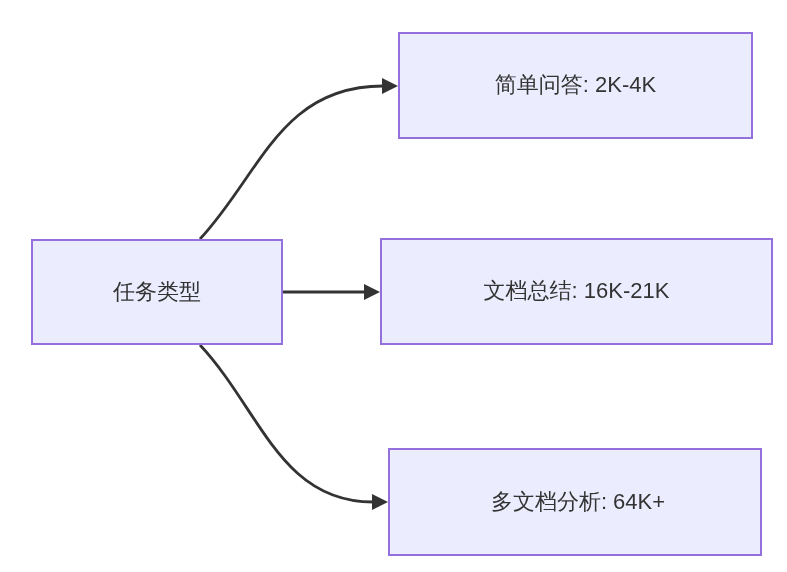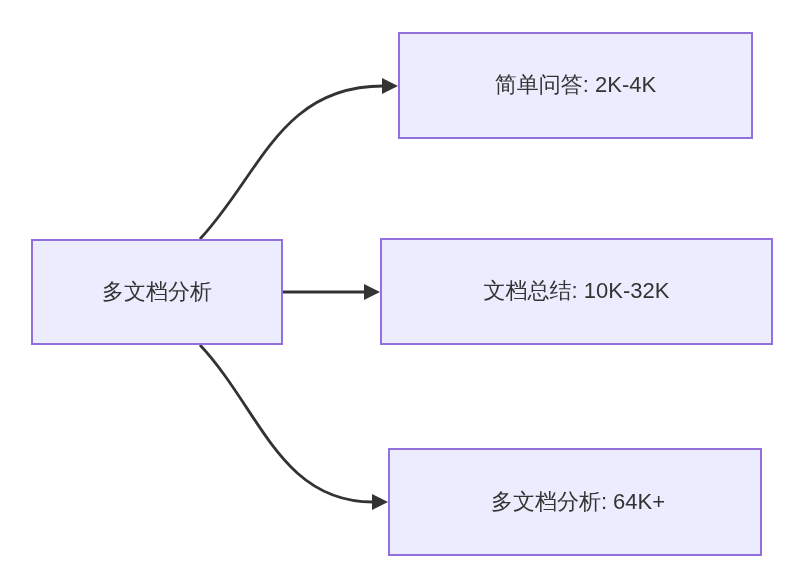--- a/index.html
+++ b/index.html
@@ -49,28 +49,28 @@
     <polygon class="arrowhead" points="398,86 382,78 382,94"></polygon>
 
     <path class="edge" d="M 283 292 L 365 292"></path>
     <polygon class="arrowhead" points="380,292 364,284 364,300"></polygon>
 
     <path class="edge" d="M 200 345 C 260 409, 280 502, 373 502"></path>
     <polygon class="arrowhead" points="388,502 372,494 372,510"></polygon>
   </svg>
 
   <div class="node n-root">
-    <span>多文档分析</span>
+    <span>任务类型</span>
   </div>
 
   <div class="node n-a">
     <span>简单问答: 2K-4K</span>
   </div>
 
   <div class="node n-b">
-    <span>文档总结: 10K-32K</span>
+    <span>文档总结: 16K-21K</span>
   </div>
 
   <div class="node n-c">
     <span>多文档分析: 64K+</span>
   </div>
 
 </div>
 
 </body></html>

